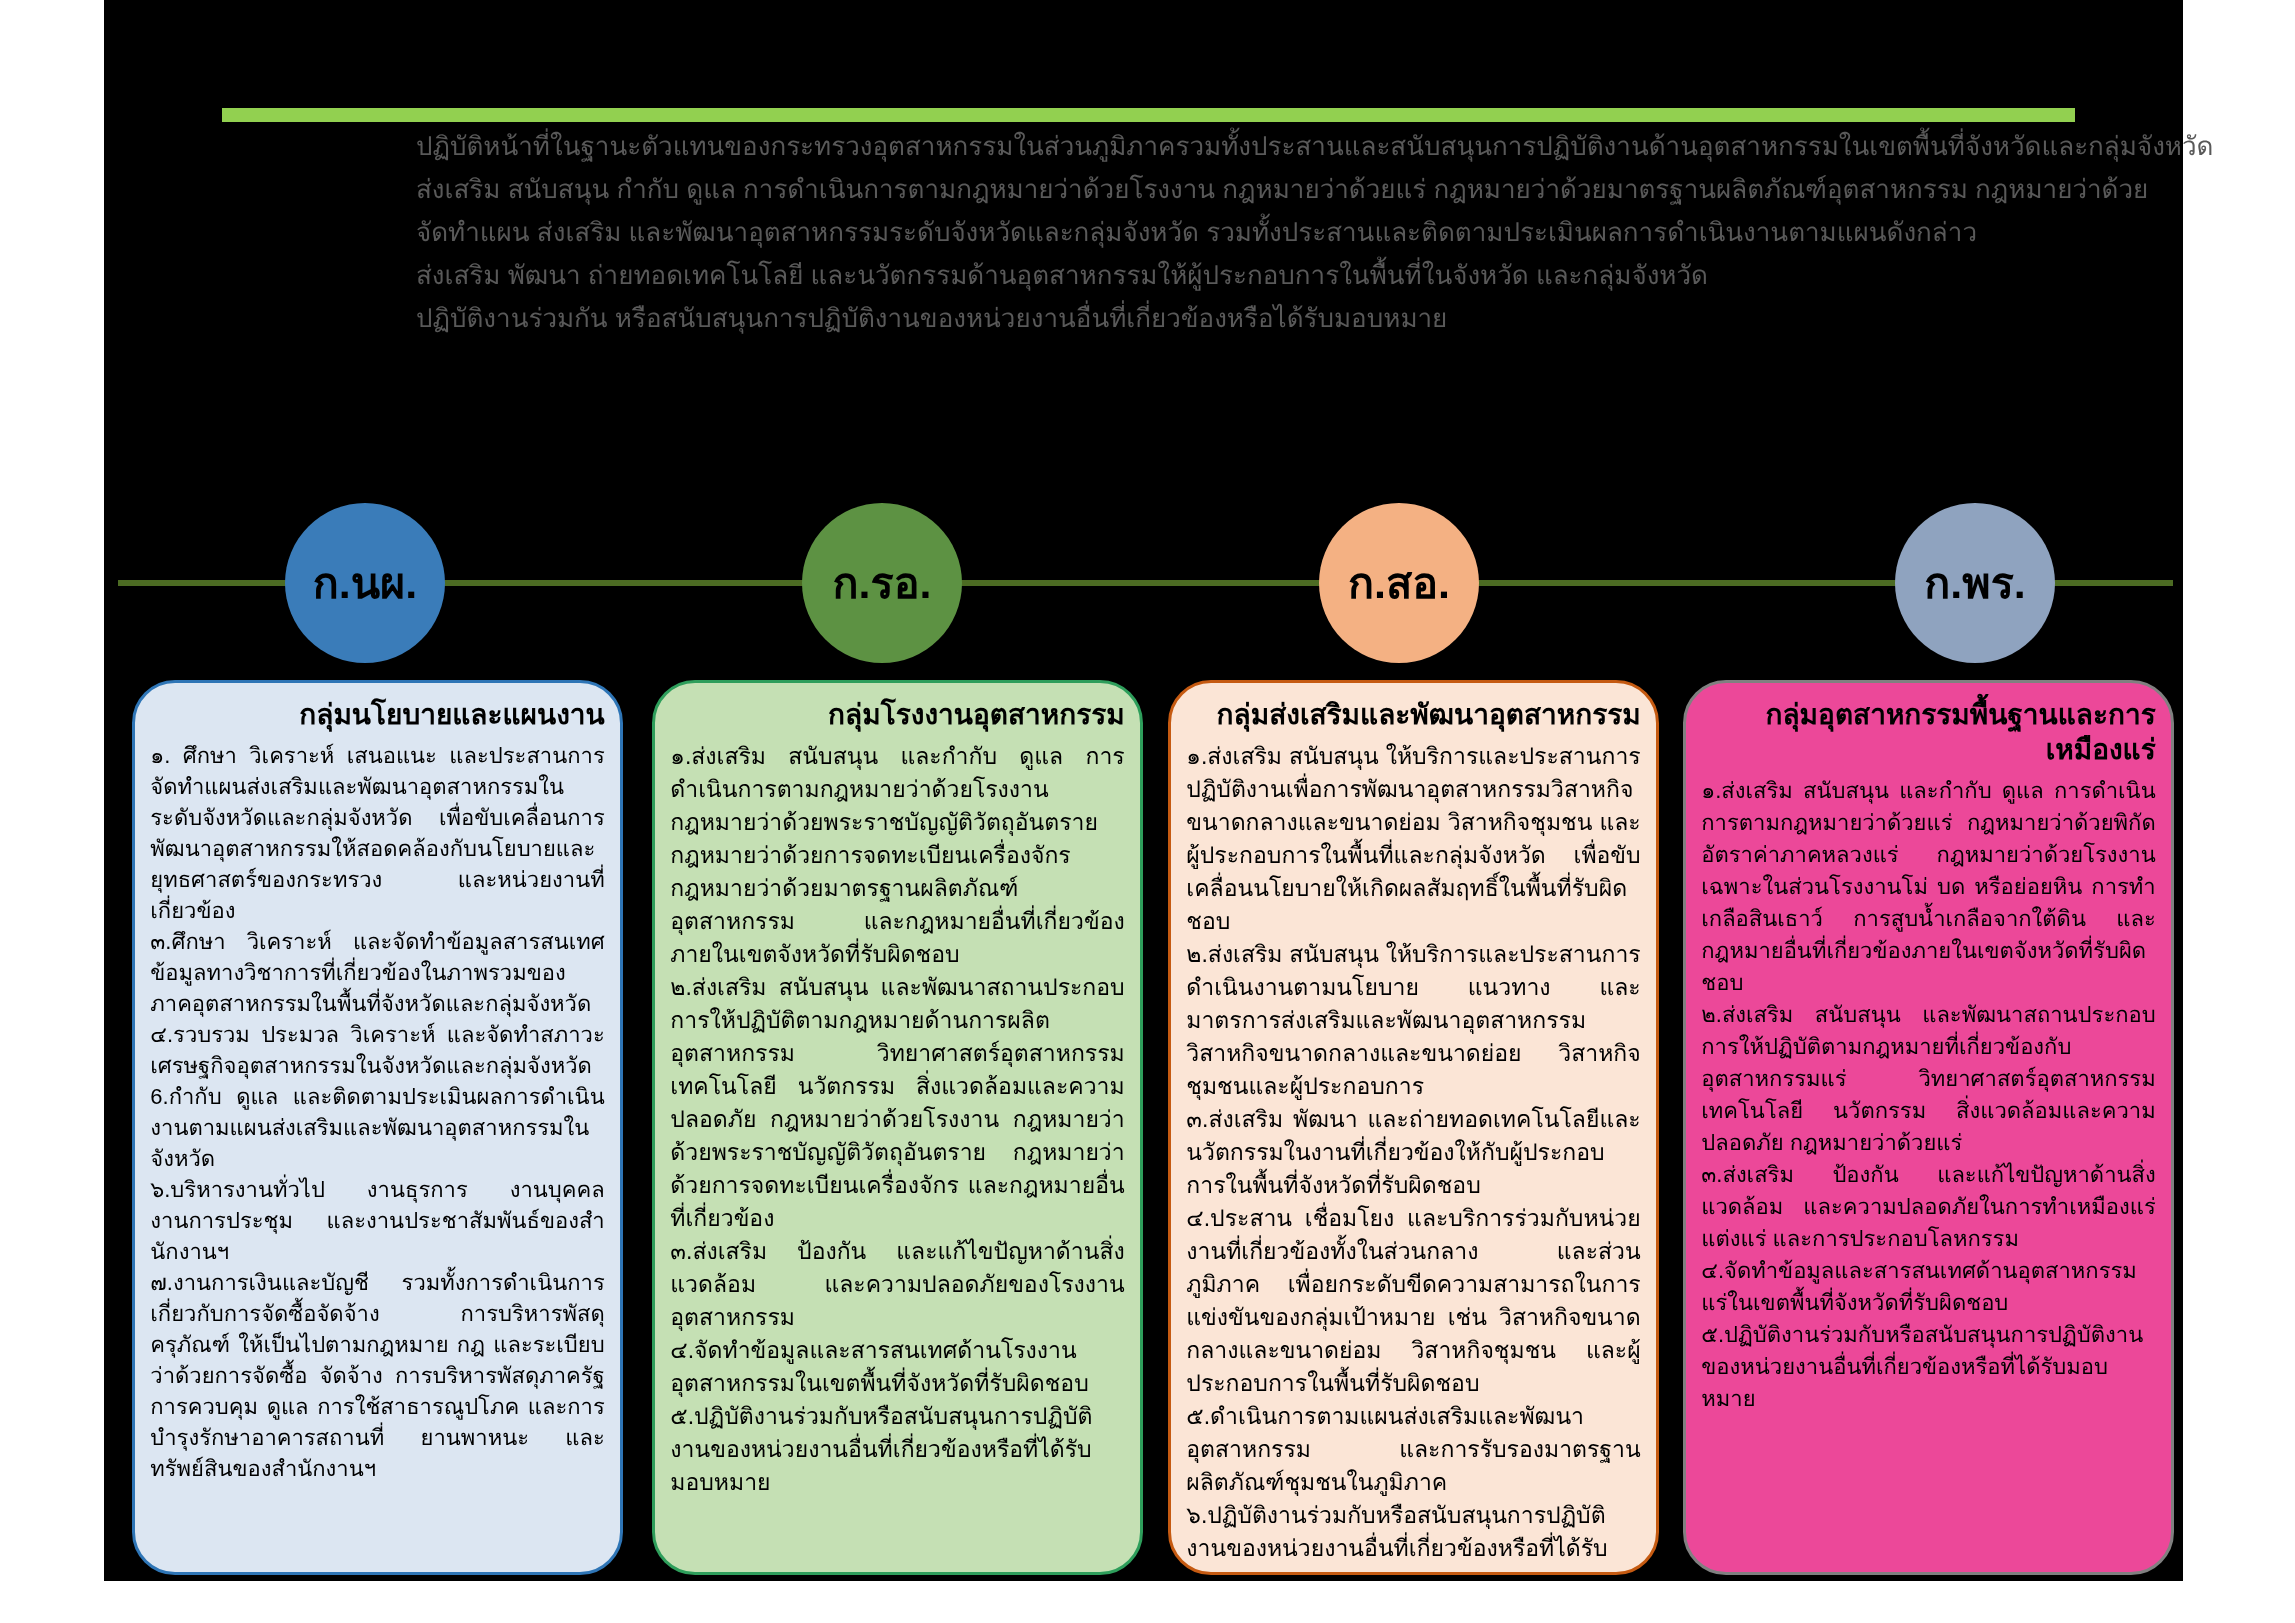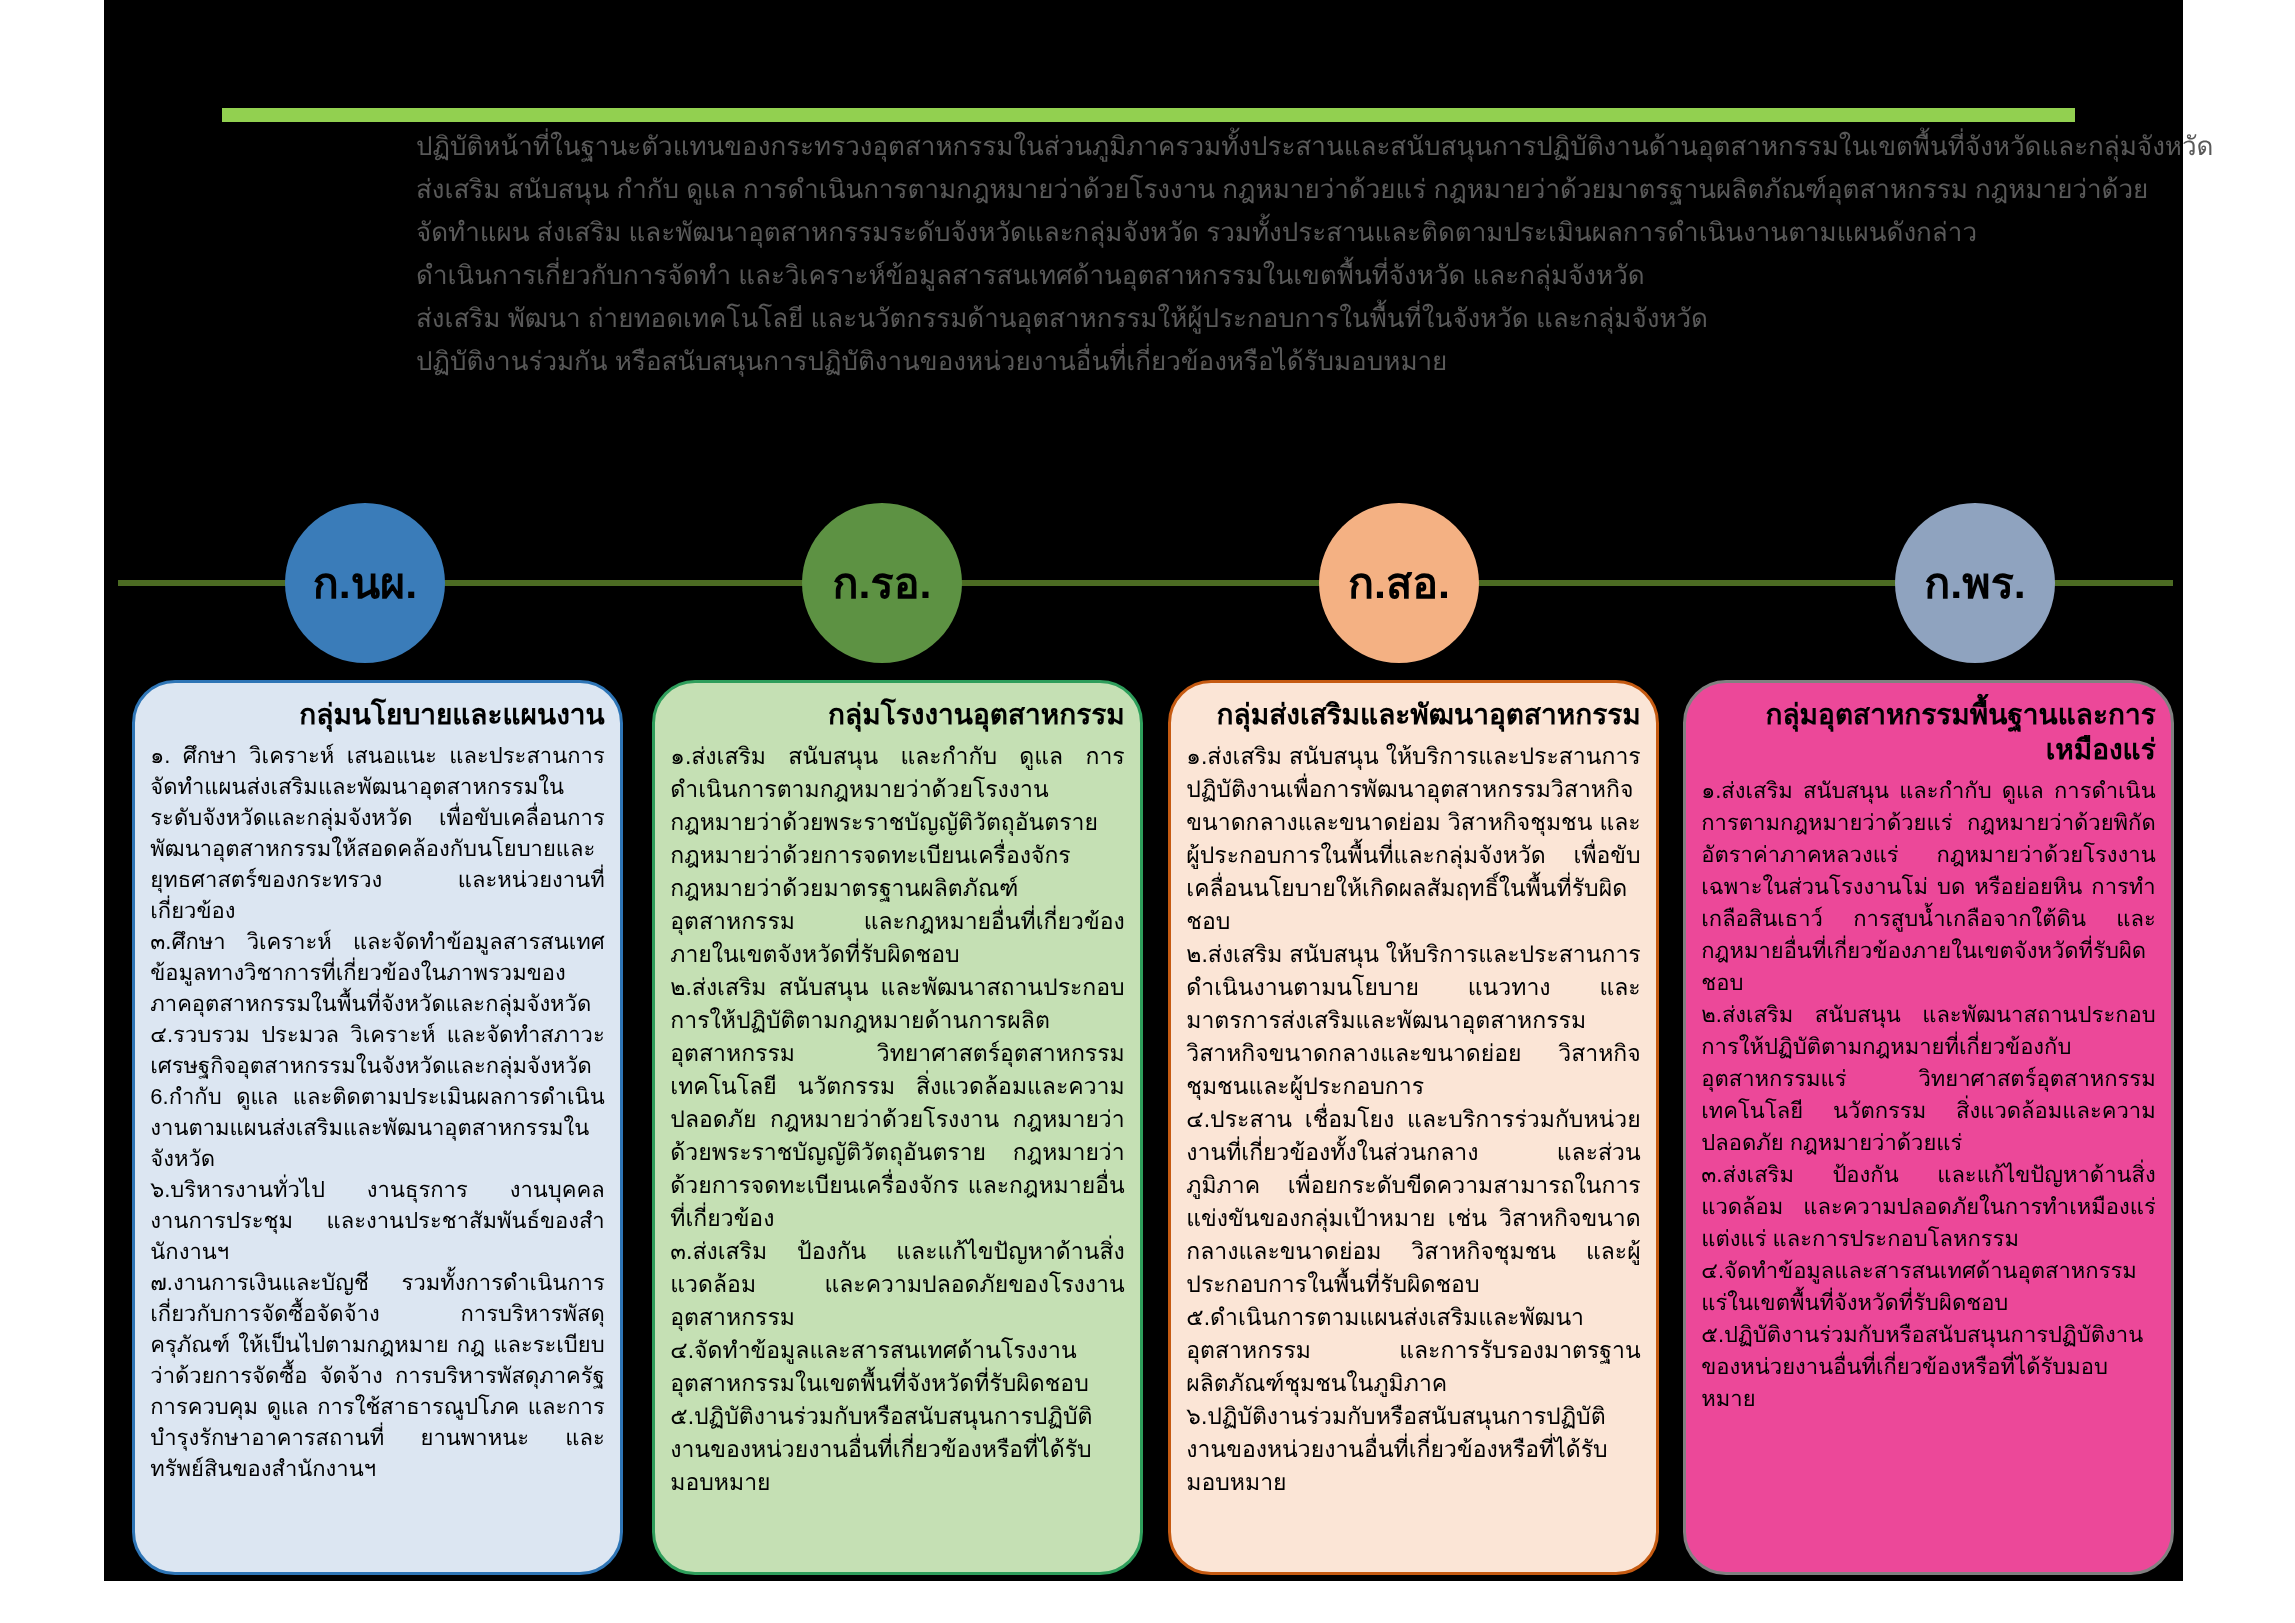--- a/index.html
+++ b/index.html
@@ -159,21 +159,20 @@
 <div id="page">
 
   <div class="black-canvas"></div>
 
   <div class="green-bar"></div>
 
   <div class="header-block">
     <div class="header-line">ปฏิบัติหน้าที่ในฐานะตัวแทนของกระทรวงอุตสาหกรรมในส่วนภูมิภาครวมทั้งประสานและสนับสนุนการปฏิบัติงานด้านอุตสาหกรรมในเขตพื้นที่จังหวัดและกลุ่มจังหวัด</div>
     <div class="header-line">ส่งเสริม สนับสนุน กำกับ ดูแล การดำเนินการตามกฎหมายว่าด้วยโรงงาน กฎหมายว่าด้วยแร่ กฎหมายว่าด้วยมาตรฐานผลิตภัณฑ์อุตสาหกรรม กฎหมายว่าด้วย</div>
     <div class="header-line">จัดทำแผน ส่งเสริม และพัฒนาอุตสาหกรรมระดับจังหวัดและกลุ่มจังหวัด รวมทั้งประสานและติดตามประเมินผลการดำเนินงานตามแผนดังกล่าว</div>
-    <div class="header-line">ดำเนินการเกี่ยวกับการจัดทำ และวิเคราะห์ข้อมูลสารสนเทศด้านอุตสาหกรรมในเขตพื้นที่จังหวัด และกลุ่มจังหวัด</div>
     <div class="header-line">ส่งเสริม พัฒนา ถ่ายทอดเทคโนโลยี และนวัตกรรมด้านอุตสาหกรรมให้ผู้ประกอบการในพื้นที่ในจังหวัด และกลุ่มจังหวัด</div>
     <div class="header-line">ปฏิบัติงานร่วมกัน หรือสนับสนุนการปฏิบัติงานของหน่วยงานอื่นที่เกี่ยวข้องหรือได้รับมอบหมาย</div>
   </div>
 
   <div class="connector-line"></div>
 
   <div class="circles">
     <div class="circle c1">
       <span class="circle-label">ก.นผ.</span>
     </div>
@@ -210,20 +209,21 @@
       <p class="card-item">๔.จัดทำข้อมูลและสารสนเทศด้านโรงงานอุตสาหกรรมในเขตพื้นที่จังหวัดที่รับผิดชอบ</p>
       <p class="card-item">๕.ปฏิบัติงานร่วมกับหรือสนับสนุนการปฏิบัติงานของหน่วยงานอื่นที่เกี่ยวข้องหรือที่ได้รับมอบหมาย</p>
     </div>
   </div>
 
   <div class="card k3">
     <div class="card-title">กลุ่มส่งเสริมและพัฒนาอุตสาหกรรม</div>
     <div class="card-body">
       <p class="card-item">๑.ส่งเสริม สนับสนุน ให้บริการและประสานการปฏิบัติงานเพื่อการพัฒนาอุตสาหกรรมวิสาหกิจขนาดกลางและขนาดย่อม วิสาหกิจชุมชน และผู้ประกอบการในพื้นที่และกลุ่มจังหวัด เพื่อขับเคลื่อนนโยบายให้เกิดผลสัมฤทธิ์ในพื้นที่รับผิดชอบ</p>
       <p class="card-item">๒.ส่งเสริม สนับสนุน ให้บริการและประสานการดำเนินงานตามนโยบาย แนวทาง และมาตรการส่งเสริมและพัฒนาอุตสาหกรรม วิสาหกิจขนาดกลางและขนาดย่อย วิสาหกิจชุมชนและผู้ประกอบการ</p>
+      <p class="card-item">๓.ส่งเสริม พัฒนา และถ่ายทอดเทคโนโลยีและนวัตกรรมในงานที่เกี่ยวข้องให้กับผู้ประกอบการในพื้นที่จังหวัดที่รับผิดชอบ</p>
       <p class="card-item">๔.ประสาน เชื่อมโยง และบริการร่วมกับหน่วยงานที่เกี่ยวข้องทั้งในส่วนกลาง และส่วนภูมิภาค เพื่อยกระดับขีดความสามารถในการแข่งขันของกลุ่มเป้าหมาย เช่น วิสาหกิจขนาดกลางและขนาดย่อม วิสาหกิจชุมชน และผู้ประกอบการในพื้นที่รับผิดชอบ</p>
       <p class="card-item">๕.ดำเนินการตามแผนส่งเสริมและพัฒนาอุตสาหกรรม และการรับรองมาตรฐานผลิตภัณฑ์ชุมชนในภูมิภาค</p>
       <p class="card-item">๖.ปฏิบัติงานร่วมกับหรือสนับสนุนการปฏิบัติงานของหน่วยงานอื่นที่เกี่ยวข้องหรือที่ได้รับมอบหมาย</p>
     </div>
   </div>
 
   <div class="card k4">
     <div class="card-title">กลุ่มอุตสาหกรรมพื้นฐานและการเหมืองแร่</div>
     <div class="card-body">
       <p class="card-item">๑.ส่งเสริม สนับสนุน และกำกับ ดูแล การดำเนินการตามกฎหมายว่าด้วยแร่ กฎหมายว่าด้วยพิกัด อัตราค่าภาคหลวงแร่ กฎหมายว่าด้วยโรงงานเฉพาะในส่วนโรงงานโม่ บด หรือย่อยหิน การทำเกลือสินเธาว์ การสูบน้ำเกลือจากใต้ดิน และกฎหมายอื่นที่เกี่ยวข้องภายในเขตจังหวัดที่รับผิดชอบ</p>

